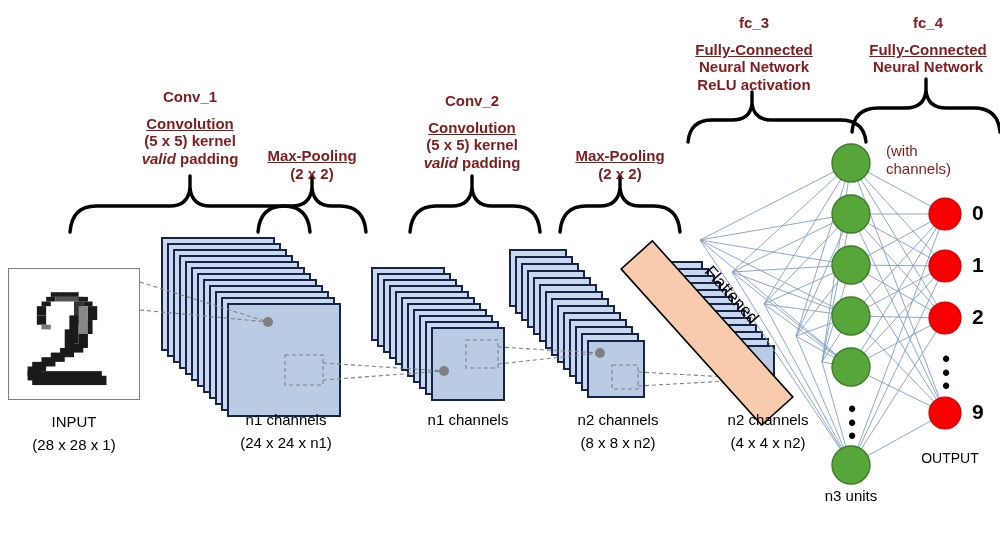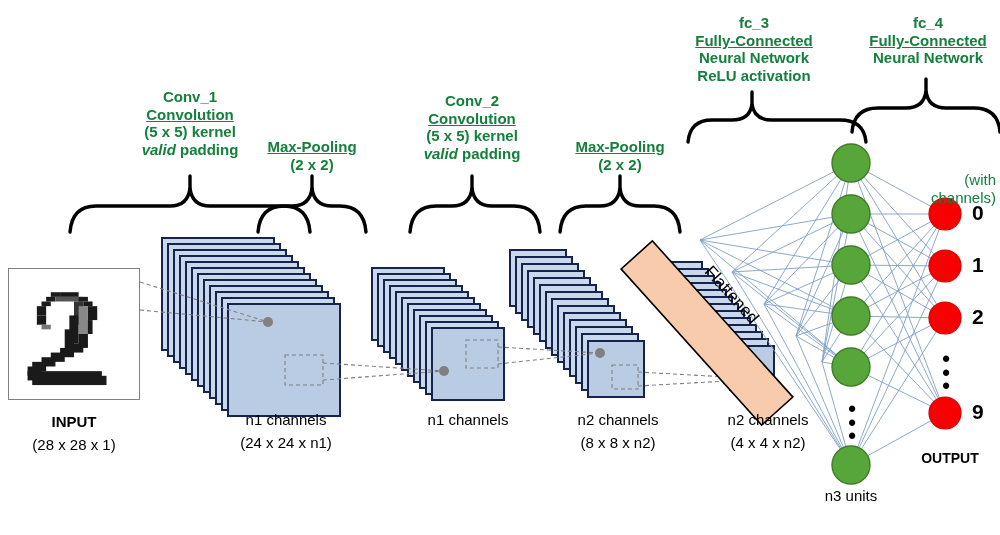--- a/index.html
+++ b/index.html
@@ -15,35 +15,35 @@
     background:#ffffff;
     overflow:hidden;
   }
   .lbl{
     position:absolute;
     text-align:center;
     line-height:1.18;
     white-space:nowrap;
     font-size:15px;
     font-weight:700;
-    color:#15803d;
-  }
-  .lbl .u{ text-decoration:underline; }
+    color:#7f1d1d;
+  }
+  .lbl .u{ text-decoration:underline;margin-top:9px; }
   .lbl .it{ font-style:italic; }
   .lbl .norm{ font-weight:700; }
   .lbl.light{ font-weight:400; }
   .bottomlbl{
     position:absolute;
     text-align:center;
     white-space:nowrap;
     font-size:15px;
     font-weight:400;
     line-height:1.55;
   }
-  .bottomlbl b{ font-weight:700; }
+  .bottomlbl b{ font-weight:400; }
   svg.layer{
     position:absolute;
     left:0; top:0;
     width:1000px; height:535px;
     overflow:visible;
     pointer-events:none;
   }
   .digitbox{
     position:absolute;
     background:#ffffff;
@@ -352,21 +352,21 @@
     <div class="norm">Neural Network</div>
     <div class="norm">ReLU activation</div>
   </div>
 
   <div class="lbl" style="left:838px; top:14px; width:180px;">
     <div>fc_4</div>
     <div class="u">Fully-Connected</div>
     <div class="norm">Neural Network</div>
   </div>
 
-  <div class="lbl light" style="left:886px; top:142px; width:110px; text-align:right;margin-top:29px;">
+  <div class="lbl light" style="left:886px; top:142px; width:110px; text-align:left;">
     <div>(with</div>
     <div>channels)</div>
   </div>
 
   <div class="bottomlbl" style="left:4px; top:410px; width:140px;">
     <div><b>INPUT</b></div>
     <div>(28 x 28 x 1)</div>
   </div>
 
   <div class="bottomlbl" style="left:196px; top:408px; width:180px;">

